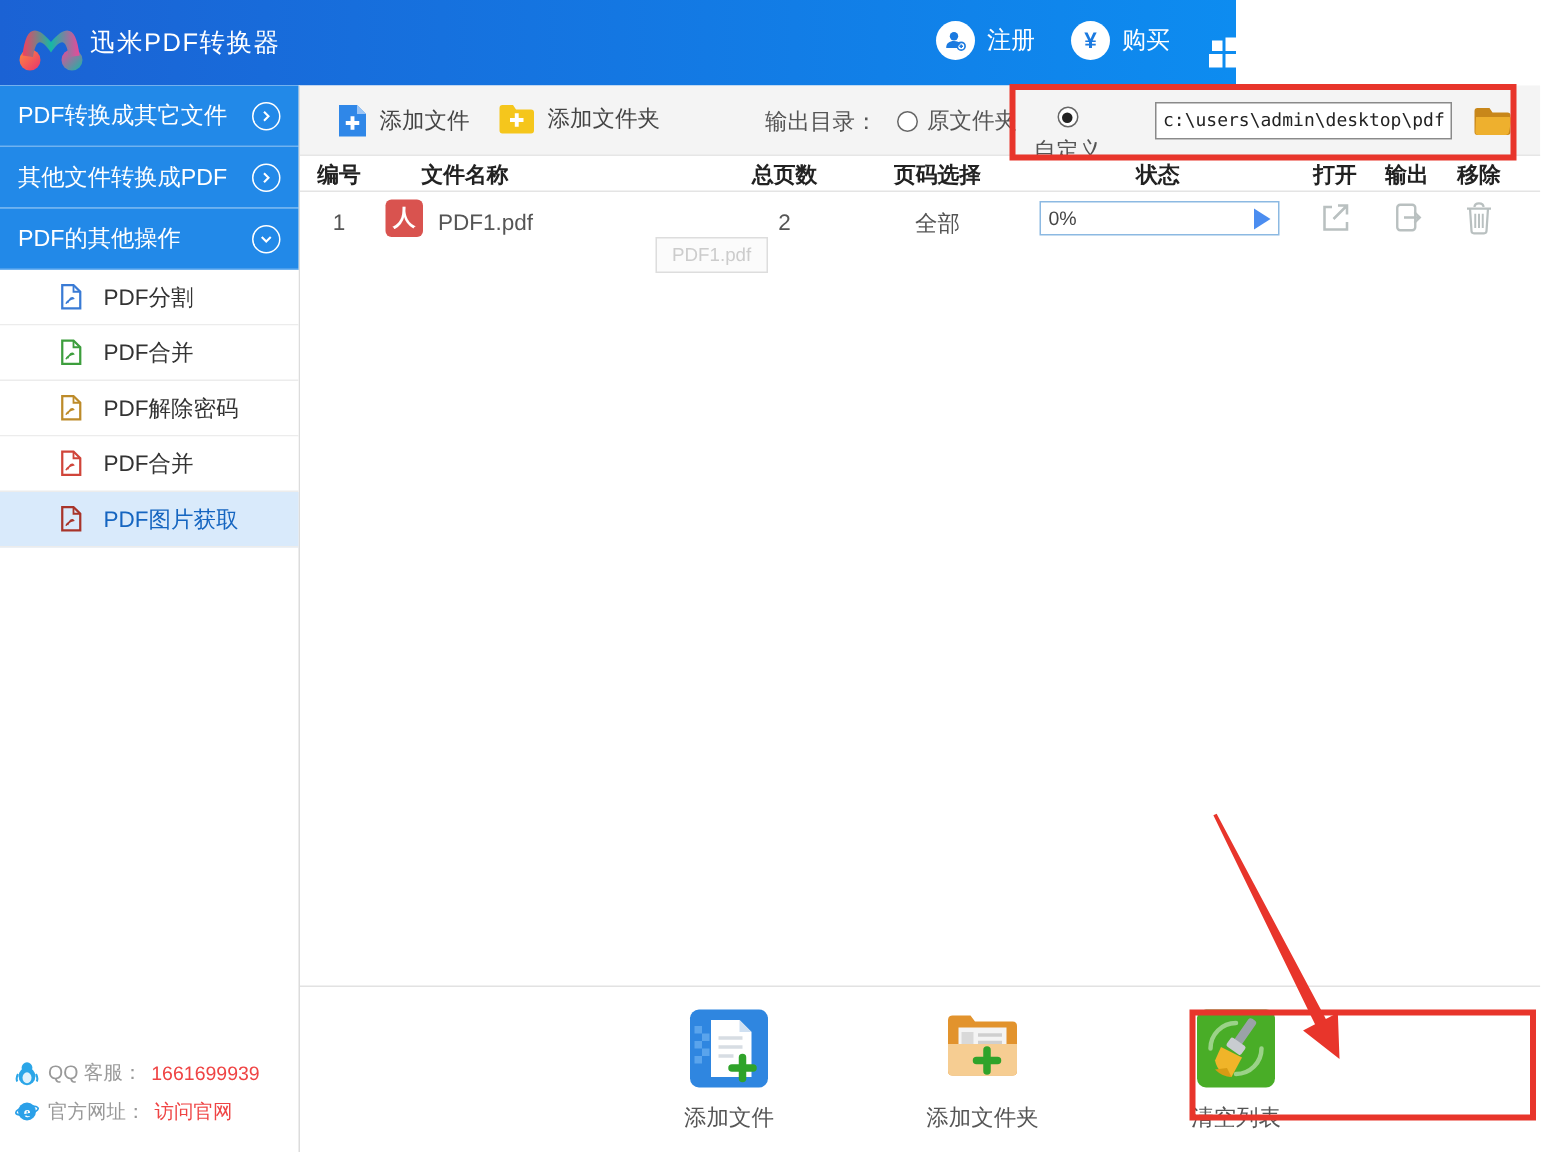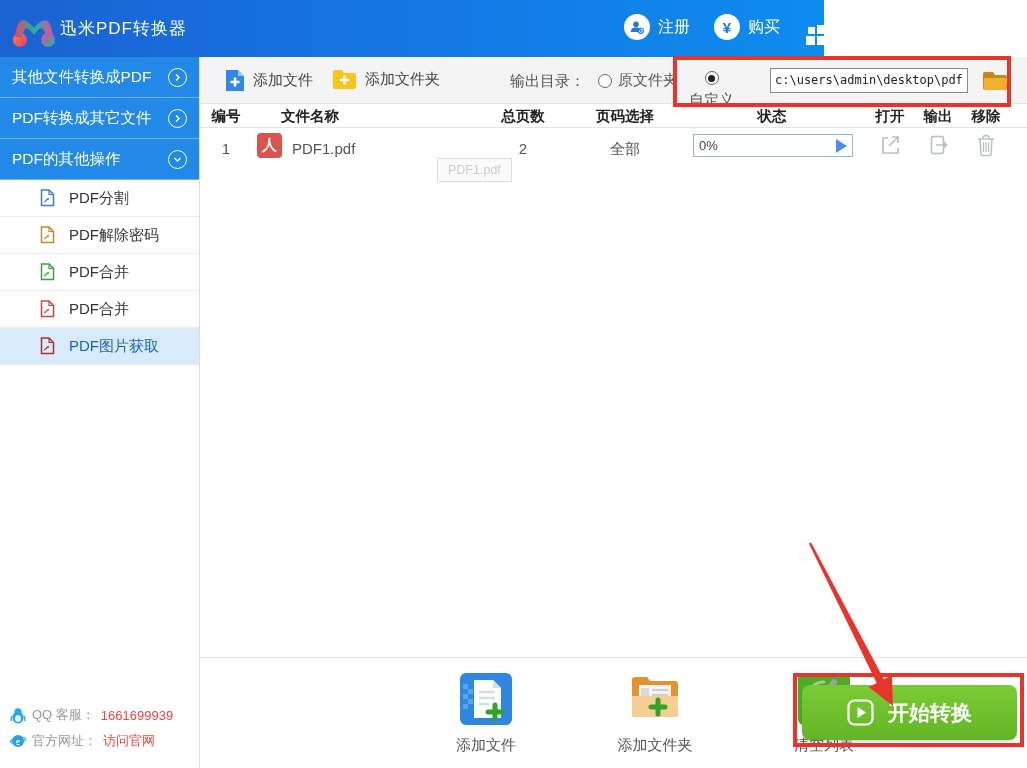--- a/index.html
+++ b/index.html
@@ -148,29 +148,29 @@
         <span class="max-glyph"></span>
       </div>
     <div class="win-btn win-close">
         <span class="close-glyph">✕</span>
       </div>
   </div>
 
   <div class="sidebar">
 
     <div class="side-group">
-      <span>其他文件转换成PDF</span>
+      <span>PDF转换成其它文件</span>
       <span class="chev-circle">
         <svg width="9" height="9" viewBox="0 0 9 9">
             <path d="M3 1.5 L6 4.5 L3 7.5" fill="none" stroke="#fff" stroke-width="1.4"></path>
           </svg>
       </span>
     </div>
     <div class="side-group">
-      <span>PDF转换成其它文件</span>
+      <span>其他文件转换成PDF</span>
       <span class="chev-circle">
         <svg width="9" height="9" viewBox="0 0 9 9">
             <path d="M3 1.5 L6 4.5 L3 7.5" fill="none" stroke="#fff" stroke-width="1.4"></path>
           </svg>
       </span>
     </div>
     <div class="side-group">
       <span>PDF的其他操作</span>
       <span class="chev-circle">
         <svg width="9" height="9" viewBox="0 0 9 9">
@@ -181,34 +181,34 @@
 
     <div class="side-item" style="color:#333;">
       <svg class="doc-ico" viewBox="0 0 15 18" style="color:#3a7bd5;">
         <path d="M1.5 1 h7.5 l4.5 4.5 v11 h-12 z" fill="none" stroke="currentColor" stroke-width="1.5"></path>
         <path d="M9 1 v4.5 h4.5" fill="none" stroke="currentColor" stroke-width="1.2"></path>
         <path d="M5 13 q2.5-5 4-3 q-4 1-5 3.5" fill="none" stroke="currentColor" stroke-width="1"></path>
       </svg>
       <span>PDF分割</span>
     </div>
     <div class="side-item">
+      <svg class="doc-ico" viewBox="0 0 15 18" style="color:#3d9e3d;">
+        <path d="M1.5 1 h7.5 l4.5 4.5 v11 h-12 z" fill="none" stroke="currentColor" stroke-width="1.5"></path>
+        <path d="M9 1 v4.5 h4.5" fill="none" stroke="currentColor" stroke-width="1.2"></path>
+        <path d="M5 13 q2.5-5 4-3 q-4 1-5 3.5" fill="none" stroke="currentColor" stroke-width="1"></path>
+      </svg>
+      <span>PDF合并</span>
+    </div>
+    <div class="side-item">
       <svg class="doc-ico" viewBox="0 0 15 18" style="color:#bd8b2a;">
         <path d="M1.5 1 h7.5 l4.5 4.5 v11 h-12 z" fill="none" stroke="currentColor" stroke-width="1.5"></path>
         <path d="M9 1 v4.5 h4.5" fill="none" stroke="currentColor" stroke-width="1.2"></path>
         <path d="M5 13 q2.5-5 4-3 q-4 1-5 3.5" fill="none" stroke="currentColor" stroke-width="1"></path>
       </svg>
       <span>PDF解除密码</span>
-    </div>
-    <div class="side-item">
-      <svg class="doc-ico" viewBox="0 0 15 18" style="color:#3d9e3d;">
-        <path d="M1.5 1 h7.5 l4.5 4.5 v11 h-12 z" fill="none" stroke="currentColor" stroke-width="1.5"></path>
-        <path d="M9 1 v4.5 h4.5" fill="none" stroke="currentColor" stroke-width="1.2"></path>
-        <path d="M5 13 q2.5-5 4-3 q-4 1-5 3.5" fill="none" stroke="currentColor" stroke-width="1"></path>
-      </svg>
-      <span>PDF合并</span>
     </div>
     <div class="side-item">
       <svg class="doc-ico" viewBox="0 0 15 18" style="color:#d0453a;">
         <path d="M1.5 1 h7.5 l4.5 4.5 v11 h-12 z" fill="none" stroke="currentColor" stroke-width="1.5"></path>
         <path d="M9 1 v4.5 h4.5" fill="none" stroke="currentColor" stroke-width="1.2"></path>
         <path d="M5 13 q2.5-5 4-3 q-4 1-5 3.5" fill="none" stroke="currentColor" stroke-width="1"></path>
       </svg>
       <span>PDF合并</span>
     </div>
     <div class="side-item selected">
@@ -358,27 +358,20 @@
           <path d="M10 27 a17 17 0 0 1 17-17" fill="none" stroke="#ffffff" stroke-opacity=".45" stroke-width="3" stroke-linecap="round"></path>
           <path d="M44 27 a17 17 0 0 1-17 17" fill="none" stroke="#ffffff" stroke-opacity=".45" stroke-width="3" stroke-linecap="round"></path>
           <rect x="30" y="6" width="6" height="20" rx="2" transform="rotate(35 33 16)" fill="#9aa2a8"></rect>
           <rect x="21" y="22" width="12" height="7" rx="1.5" transform="rotate(35 27 25.5)" fill="#c8ccd0"></rect>
           <path d="M17 26 L31 33 L24 46 q-9-2-11-11 z" fill="#f0b429"></path>
           <path d="M13 41 q5 5 11 5 l-3 -6 z" fill="#d89b14"></path>
         </svg>
         <span class="lbl">清空列表</span>
       </div>
 
-      <button class="start-btn">
-        <svg width="27" height="27" viewBox="0 0 27 27">
-          <rect x="1.5" y="1.5" width="24" height="24" rx="6" fill="none" stroke="#fff" stroke-width="2.2"></rect>
-          <path d="M10.5 8 L19 13.5 L10.5 19 Z" fill="#fff"></path>
-        </svg>
-        <span>开始转换</span>
-      </button>
     </div>
   </div>
 
   <div class="red-rect rect-outdir"></div>
   <div class="red-rect rect-start"></div>
   <svg class="arrow-overlay" viewBox="0 0 1027 768">
     <polygon points="811.1,542.5 883.9,679.3 891.9,675.2 893,706 868.7,687.0 876.7,682.9 808.9,543.5" fill="#e8352b"></polygon>
   </svg>
 
 </div>

